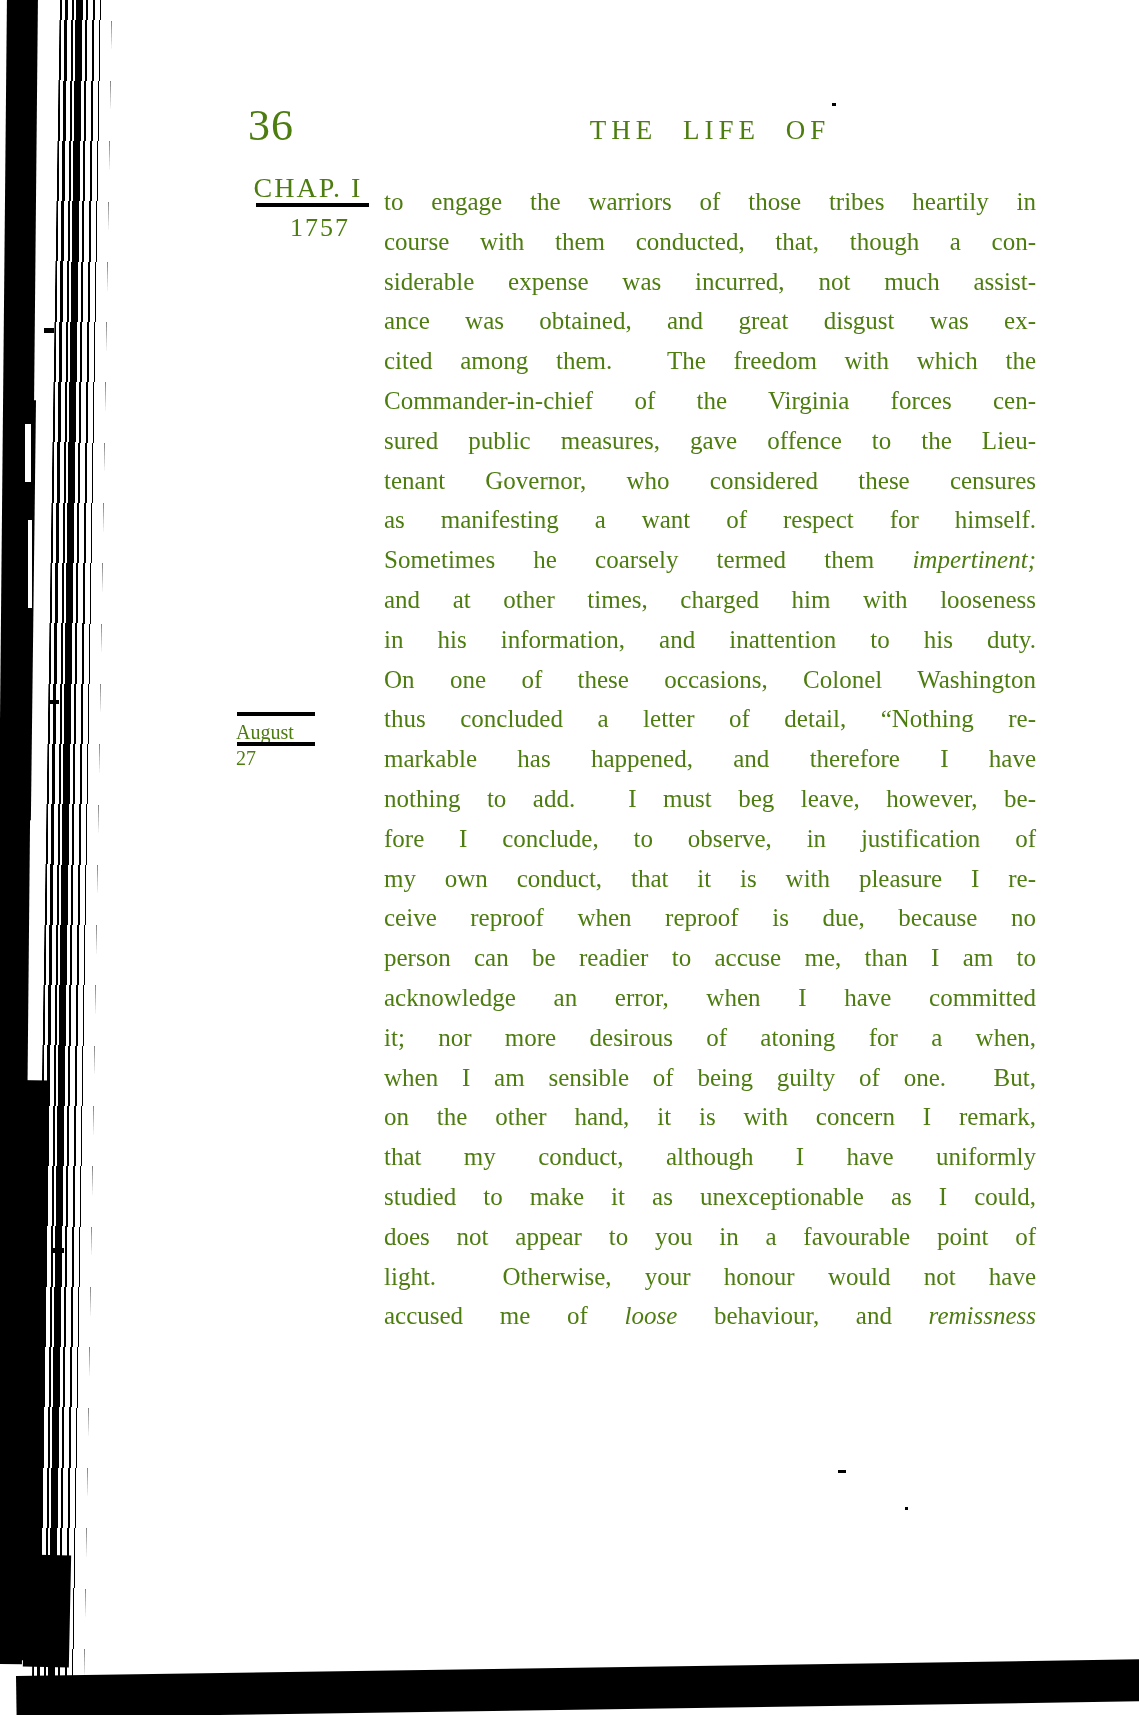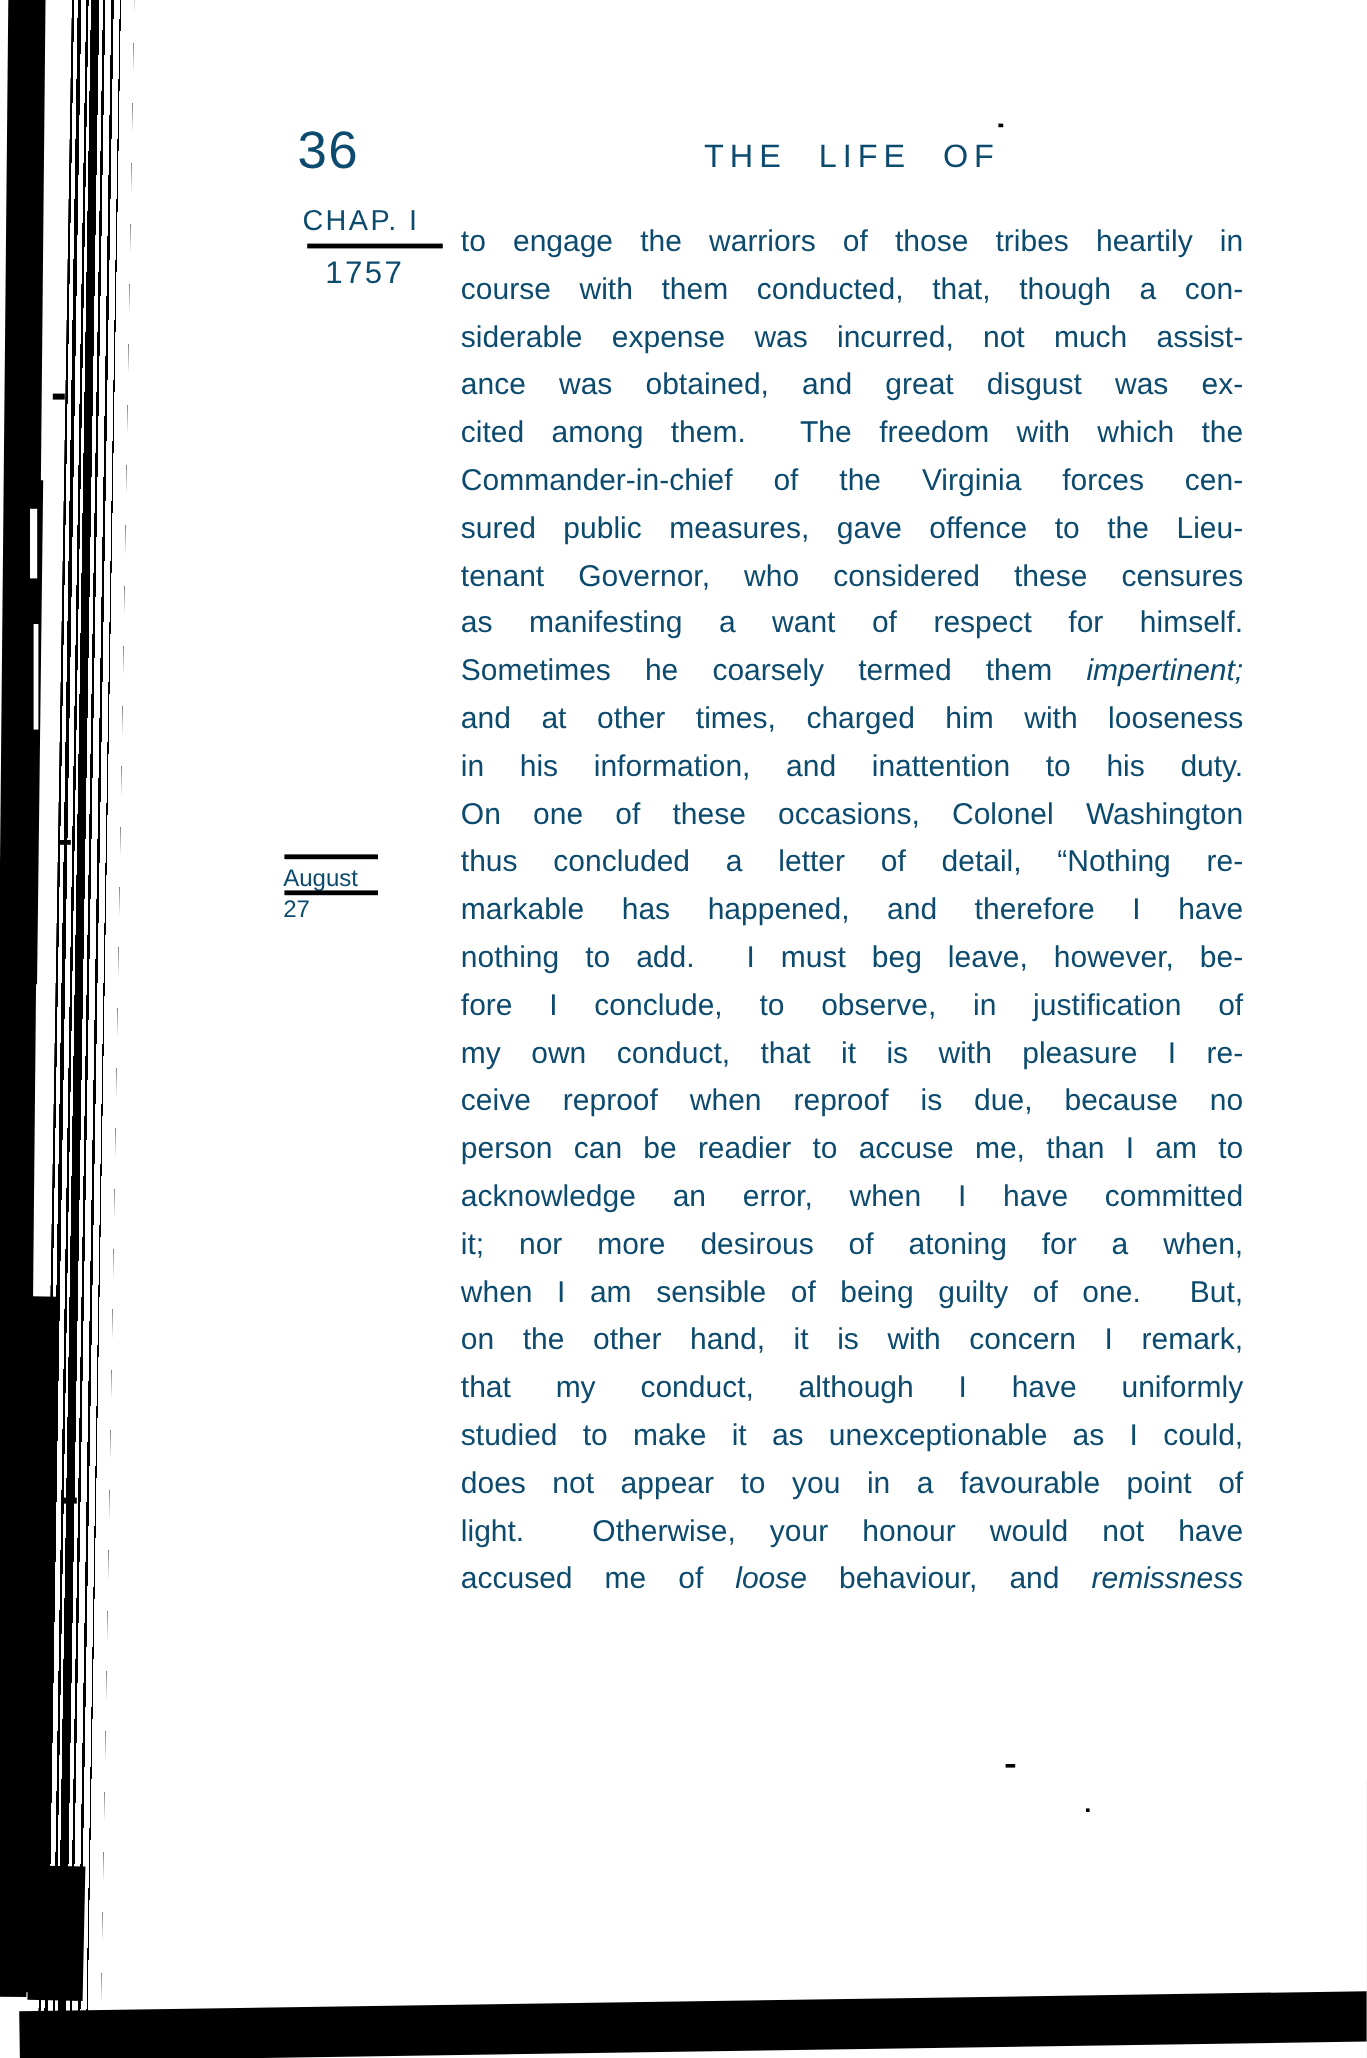--- a/index.html
+++ b/index.html
@@ -1,22 +1,22 @@
 <!DOCTYPE html>
 <html><head>
 <meta charset="utf-8">
 <style>
   html,body{margin:0;padding:0;background:#e8e8e8;}
   .page{
     position:relative;
     width:1139px;height:1715px;
     background:#ffffff;
     overflow:hidden;
-    font-family:Liberation Sans, sans-serif;
-    color:#0c4a6e;
+    font-family:Liberation Serif, serif;
+    color:#4d7c0f;
   }
 
   
   .band1{position:absolute;left:7px;top:-8px;width:31px;height:1672px;
     background:#000;transform:rotate(0.55deg);transform-origin:top left;}
   .band2{position:absolute;left:15px;top:1080px;width:34px;height:580px;
     background:#000;transform:rotate(1deg);transform-origin:top left;}
   .band3{position:absolute;left:14px;top:400px;width:22px;height:420px;
     background:#000;transform:rotate(0.7deg);transform-origin:top left;}
   .band-blob{position:absolute;left:24px;top:1555px;width:46px;height:112px;
@@ -43,23 +43,23 @@
   .speck-c{position:absolute;left:905px;top:1507px;width:3px;height:3px;background:#000;}
 
   
   .page-number{position:absolute;left:248px;top:104px;
     font-size:44px;line-height:1;letter-spacing:1px;}
   .running-header{position:absolute;left:384px;top:117px;width:652px;
     text-align:center;font-size:27px;line-height:1;
     letter-spacing:5px;word-spacing:14px;}
 
   .chapter-label{position:absolute;left:252px;top:171px;width:112px;
-    font-size:24px;line-height:1.2;letter-spacing:2px;}
+    text-align:center;font-size:28px;line-height:1.2;letter-spacing:2px;}
   .chapter-rule{position:absolute;left:256px;top:203px;width:113px;height:4px;background:#000;}
-  .year-label{position:absolute;left:248px;top:212px;width:112px;
+  .year-label{position:absolute;left:264px;top:212px;width:112px;
     text-align:center;font-size:26px;line-height:1.2;letter-spacing:2px;}
 
   .date-rule-top{position:absolute;left:237px;top:712px;width:78px;height:4px;background:#000;}
   .date-label{position:absolute;left:236px;top:719px;width:80px;
     font-size:20px;line-height:1.3;}
   .date-rule-bottom{position:absolute;left:237px;top:742px;width:78px;height:4px;background:#000;}
 
   .body-text{position:absolute;left:384px;top:150px;width:652px;
     font-size:25px;margin-top:32px;}
   .tline{height:39.8px;line-height:39.8px;

